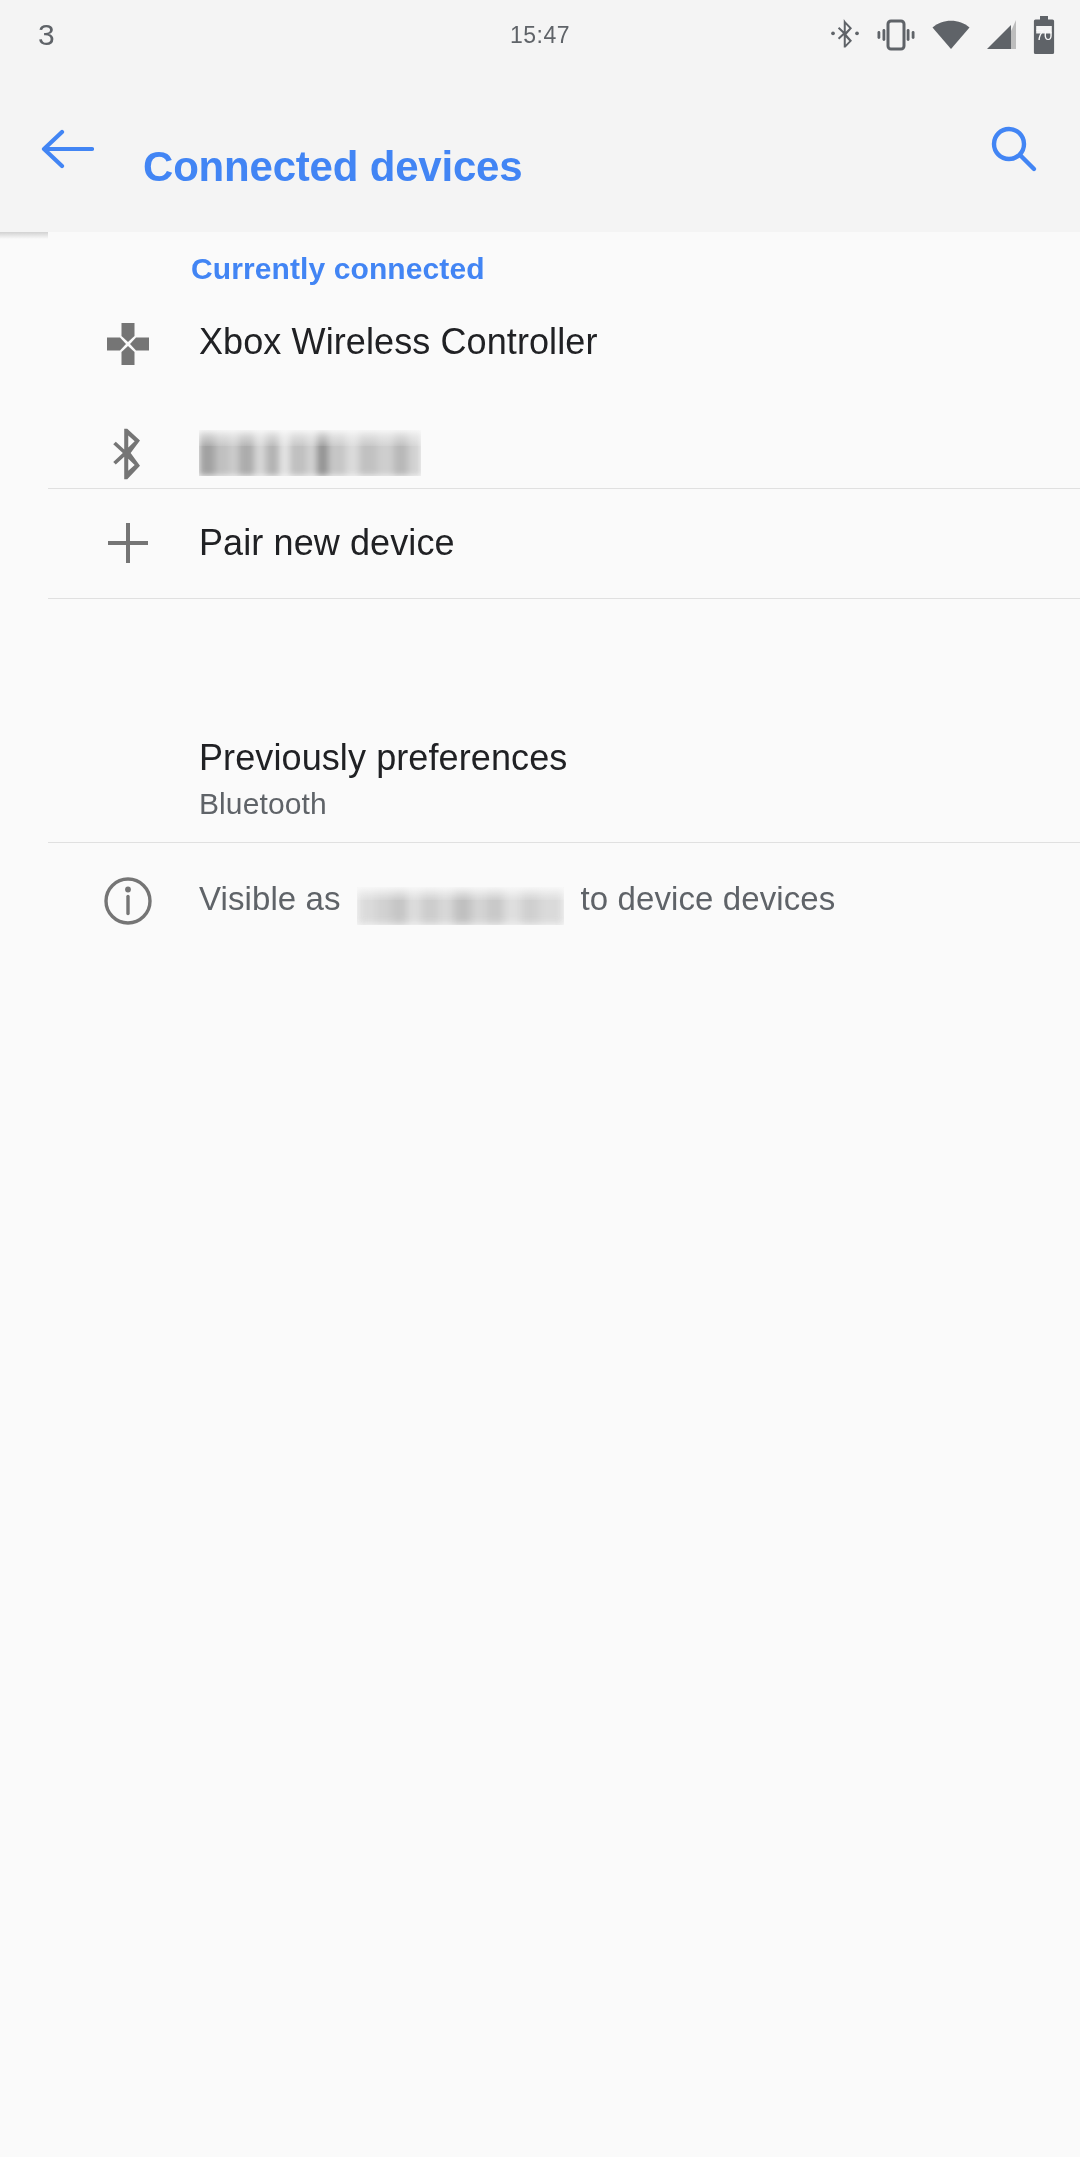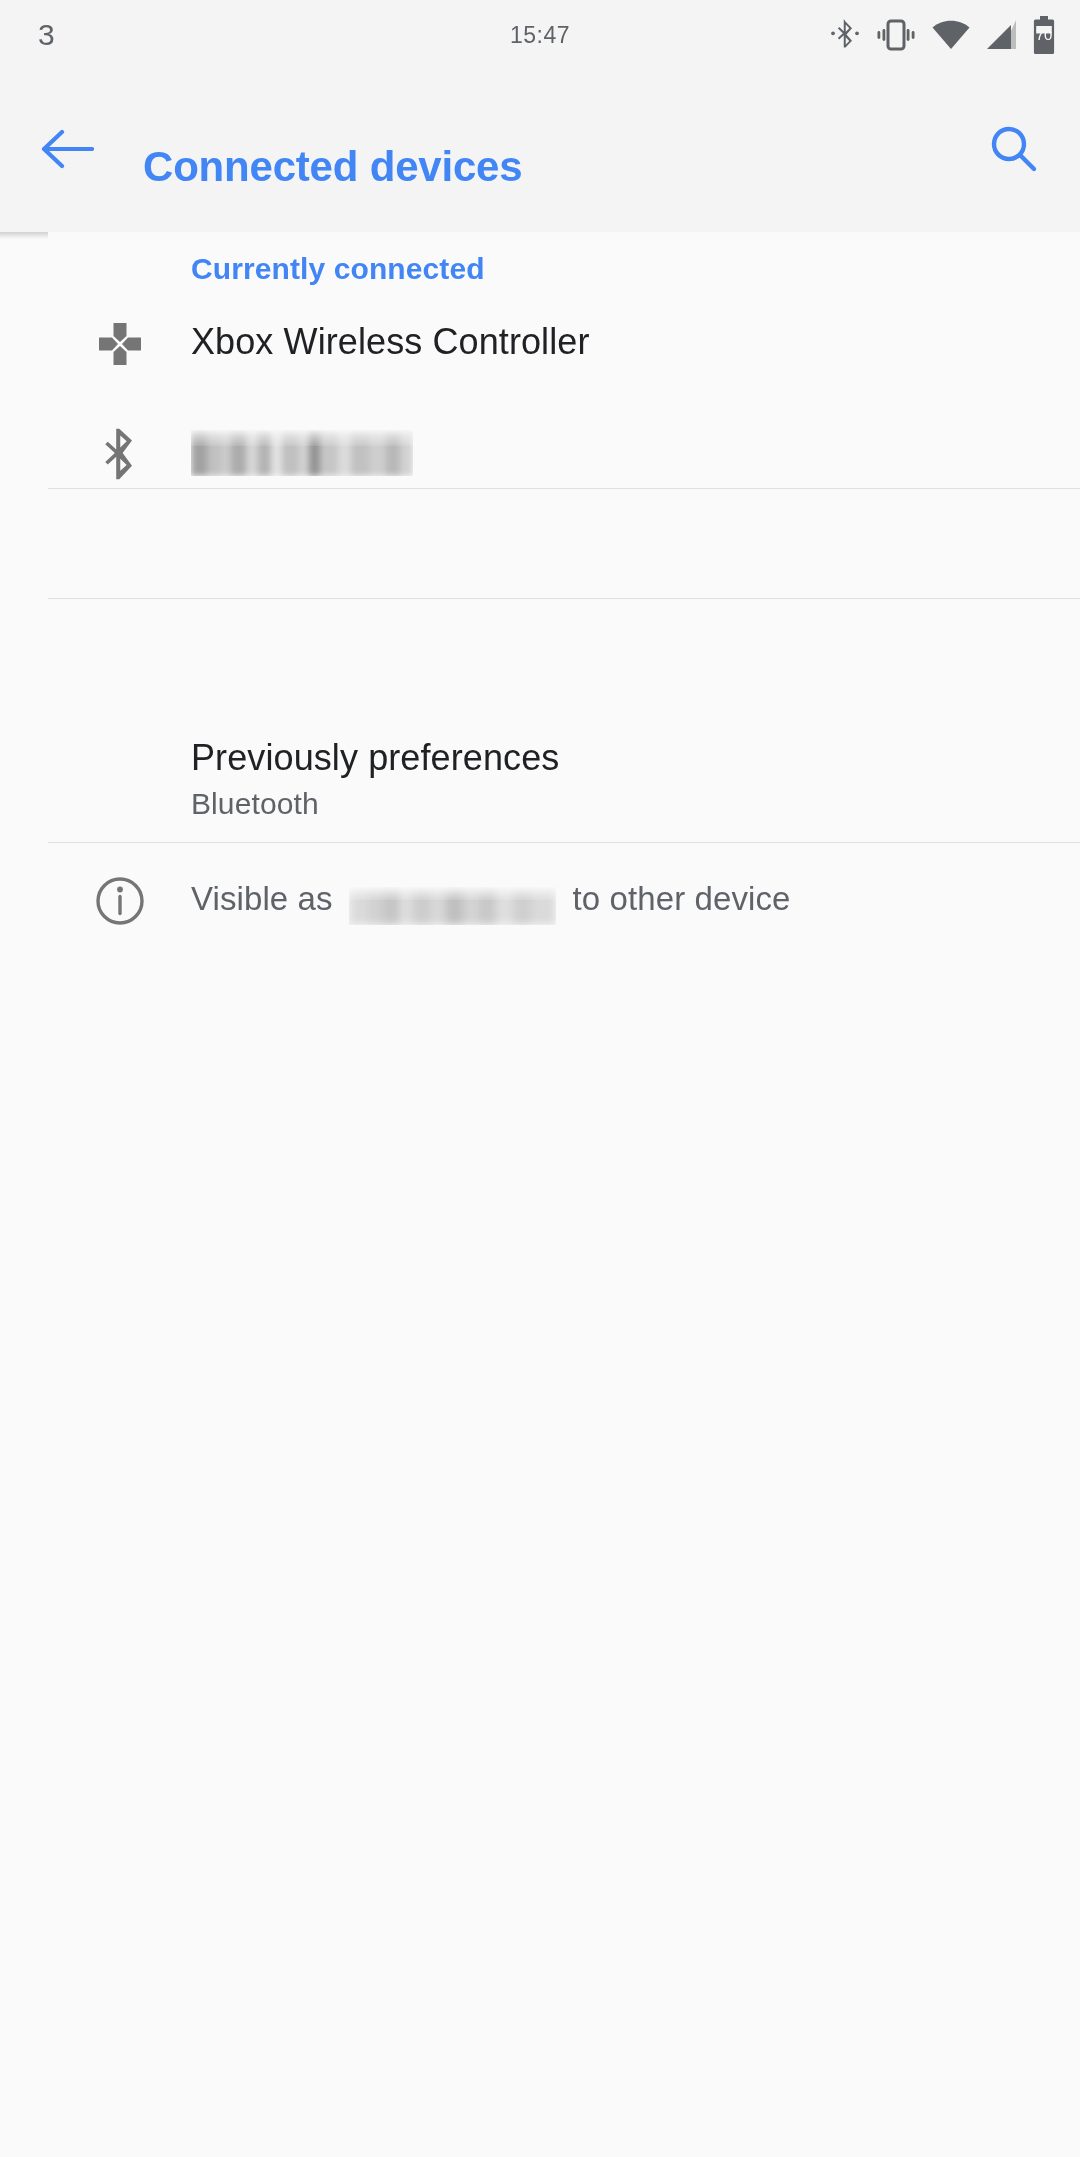--- a/index.html
+++ b/index.html
@@ -50,21 +50,21 @@
   }
 
   
   .content { position:absolute; top:232px; left:0; width:1080px; bottom:0; background:#fafafa;margin-left:48px; }
 
   .section-header {
     position:absolute; left:143px;
     font-size:30px; font-weight:bold; color:#4285f4; letter-spacing:.1px;
   }
 
-  .row { position:absolute; left:0; width:992px; display:flex; align-items:center; }
+  .row { position:absolute; left:8px; width:992px; display:flex; align-items:center; }
   .row-icon {
     position:absolute; left:0; width:143px;
     display:flex; align-items:center; justify-content:center;
   }
   .row-icon svg { display:block; }
   .row-text { position:absolute; left:143px; right:40px; }
   .row-title { font-size:36px; color:#202124; letter-spacing:.1px; line-height:1.15; }
   .row-sub { font-size:30px; color:#5f6368; letter-spacing:.1px; margin-top:9px; }
 
   .divider { position:absolute; left:0; width:1080px; height:1px; background:#e0e0e0; }
@@ -192,20 +192,30 @@
           <path d="M14 3 L14 19.5 L7.3 13.2 L5.3 15.3 L12.9 22.3 L5.3 29.3 L7.3 31.4 L14 25.1 L14 43 L16.4 43 L26.5 32.3 L19.1 22.3 L26.5 12.3 L16.4 3 Z M17.2 8.4 L22.3 12.8 L17.2 17.8 Z M17.2 26.8 L22.3 31.8 L17.2 36.2 Z" fill="#757575"></path>
         </svg>
       </div>
       <div class="row-text" style="top:24px;">
         <span class="redact redact-1"></span>
       </div>
     </div>
 
     <div class="divider" style="top:256px;"></div>
 
+    <div class="row" style="top:256px; height:110px;">
+      <div class="row-icon" style="height:110px;">
+        <svg width="48" height="48" viewBox="0 0 48 48">
+          <path d="M24 4 V44 M4 24 H44" stroke="#757575" stroke-width="4" stroke-linecap="butt"></path>
+        </svg>
+      </div>
+      <div class="row-text" style="top:34px;">
+        <div class="row-title">Pair new device</div>
+      </div>
+    </div>
 
     <div class="divider" style="top:366px;"></div>
 
 
     <div class="row" style="top:476px; height:134px;">
       <div class="row-text" style="top:29px;">
         <div class="row-title">Previously preferences</div>
         <div class="row-sub">Bluetooth</div>
       </div>
     </div>
@@ -216,18 +226,18 @@
       <div class="row-icon" style="height:118px;">
         <svg width="52" height="52" viewBox="0 0 52 52">
           <circle cx="26" cy="26" r="22" fill="none" stroke="#757575" stroke-width="3.4"></circle>
           <circle cx="26" cy="14.5" r="2.9" fill="#757575"></circle>
           <path d="M26 21.5 V38.5" stroke="#757575" stroke-width="3.4" stroke-linecap="round"></path>
         </svg>
       </div>
       <div class="row-text" style="top:38px; white-space:nowrap;">
         <span class="row-title" style="font-size:33px; color:#5f6368;">Visible as</span>
         <span class="redact redact-2" style="margin:0 12px;"></span>
-        <span class="row-title" style="font-size:33px; color:#5f6368;">to other device</span>
+        <span class="row-title" style="font-size:33px; color:#5f6368;">to device devices</span>
       </div>
     </div>
 
   </div>
 </div>
 
 </body></html>

